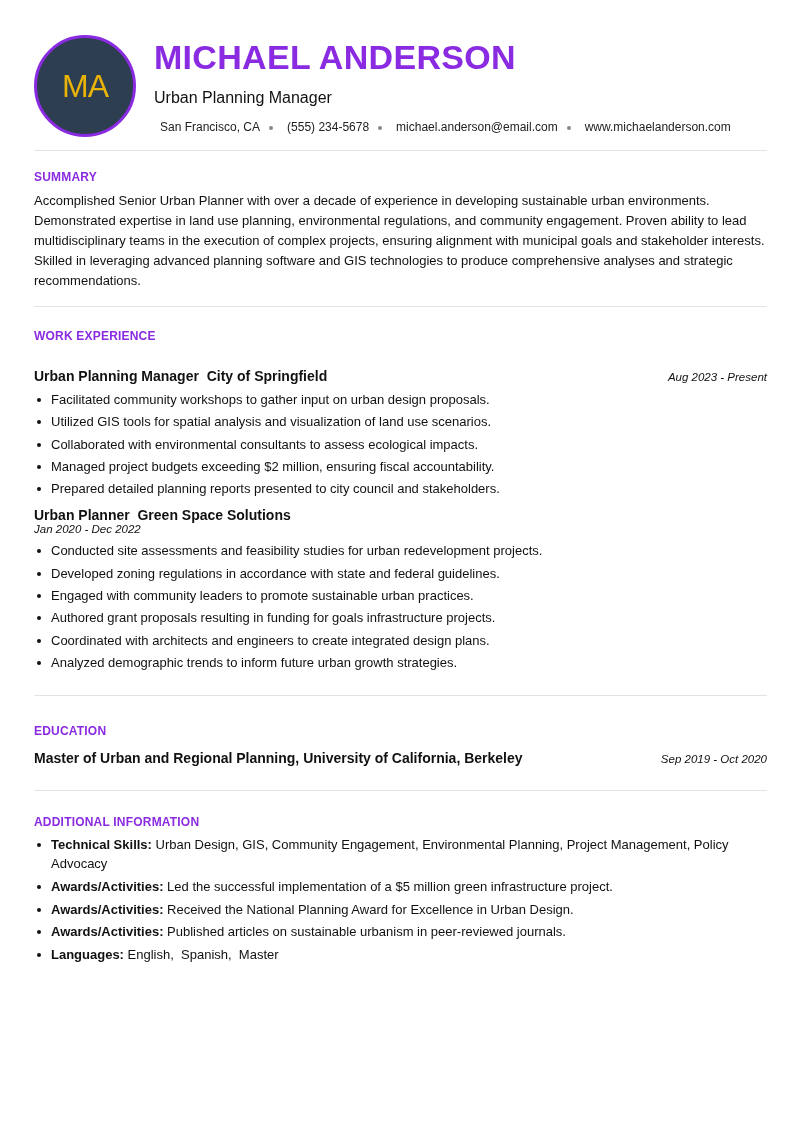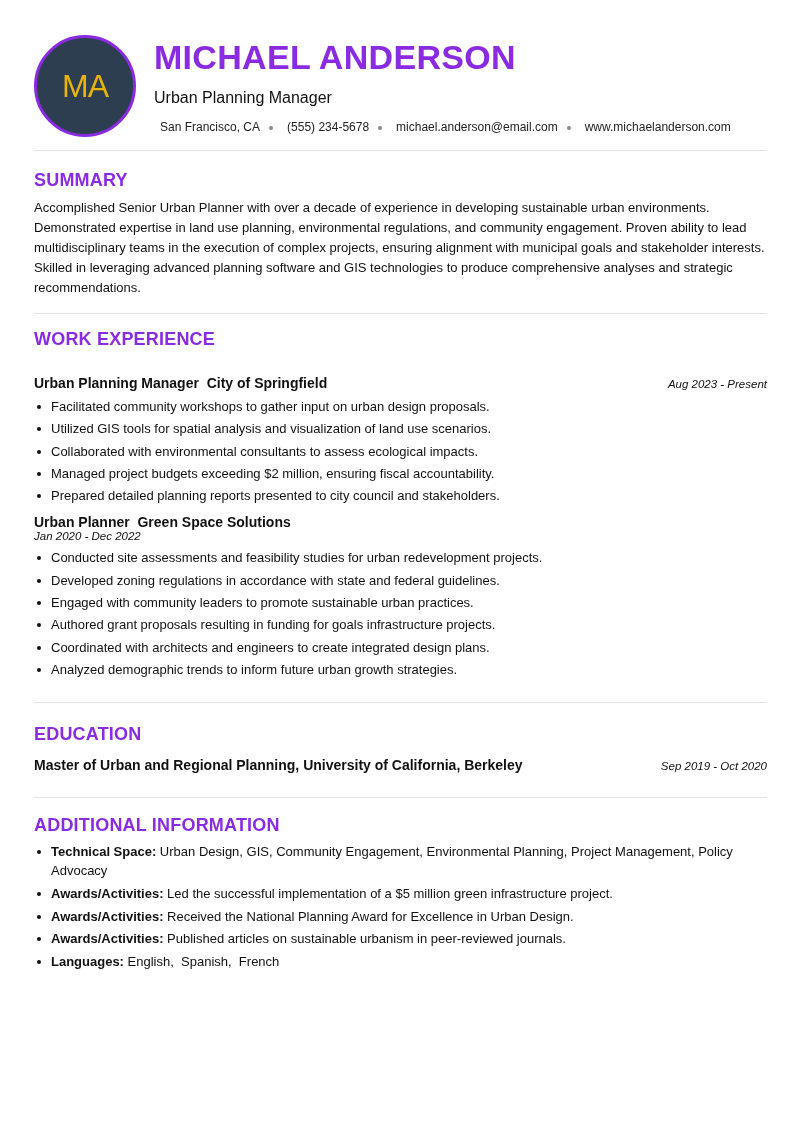--- a/index.html
+++ b/index.html
@@ -17,21 +17,21 @@
   }
   .avatar span { color: #eab308; font-size: 32px; font-family: Liberation Sans, sans-serif; letter-spacing: -1px; }
   .name { position: absolute; left: 120px; top: 38px; font-size: 34px; font-weight: bold; color: #8a2be2; letter-spacing: 0.3px; white-space: nowrap; }
   .title { position: absolute; left: 120px; top: 89px; font-size: 16px; color: #111; }
   .contact { position: absolute; left: 126px; top: 120px; display: flex; align-items: center; font-size: 12px; color: #222; white-space: nowrap; }
   .contact .sep { display: inline-block; width: 4px; height: 4px; border-radius: 50%; background: #888; margin: 0 14px 0 9px; position: relative; top: 1px; }
   .rule { height: 1px; background: #e3e3e3; width: 733px; }
   .header .rule { position: absolute; top: 150px; left: 0; }
 
   .section { position: relative; }
-  .sec-title { font-size: 18px; font-weight: bold; color: #8a2be2; letter-spacing: 0.2px; }
+  .sec-title { font-size: 12px; font-weight: bold; color: #8a2be2; letter-spacing: 0.2px; }
 
   .summary { position: absolute; top: 170px; left: 0; width: 733px; }
   .summary p { margin-top: 7px; font-size: 13px; line-height: 20px; color: #111; }
 
   .work { position: absolute; top: 329px; left: 0; width: 733px; }
   .job-head { display: flex; justify-content: space-between; align-items: baseline; margin-top: 25px; }
   .job-head .role { font-size: 14px; font-weight: bold; }
   .job-head .date { font-size: 11.5px; font-style: italic; color: #111; }
   ul.bullets { list-style: none; margin-top: 5px; }
   ul.bullets li { position: relative; padding-left: 17px; font-size: 13px; line-height: 22.3px; color: #111; }
@@ -114,21 +114,21 @@
     <div class="job-head">
       <span class="role">Master of Urban and Regional Planning, University of California, Berkeley</span>
       <span class="date">Sep 2019 - Oct 2020</span>
     </div>
     <div class="rule" style="margin-top:24px;"></div>
   </div>
 
   <div class="section addl">
     <div class="sec-title">ADDITIONAL INFORMATION</div>
     <ul class="bullets">
-      <li><b>Technical Space:</b><span> Urban Design, GIS, Community Engagement, Environmental Planning, Project Management, Policy Advocacy</span></li>
+      <li><b>Technical Skills:</b><span> Urban Design, GIS, Community Engagement, Environmental Planning, Project Management, Policy Advocacy</span></li>
       <li style="margin-top:4px;"><b>Awards/Activities:</b><span> Led the successful implementation of a $5 million green infrastructure project.</span></li>
       <li><b>Awards/Activities:</b><span> Received the National Planning Award for Excellence in Urban Design.</span></li>
       <li><b>Awards/Activities:</b><span> Published articles on sustainable urbanism in peer-reviewed journals.</span></li>
-      <li style="margin-top:4px;"><b>Languages:</b><span style="white-space:pre;"> English,  Spanish,  French</span></li>
+      <li style="margin-top:4px;"><b>Languages:</b><span style="white-space:pre;"> English,  Spanish,  Master</span></li>
     </ul>
   </div>
 
 </div>
 
 </body></html>

